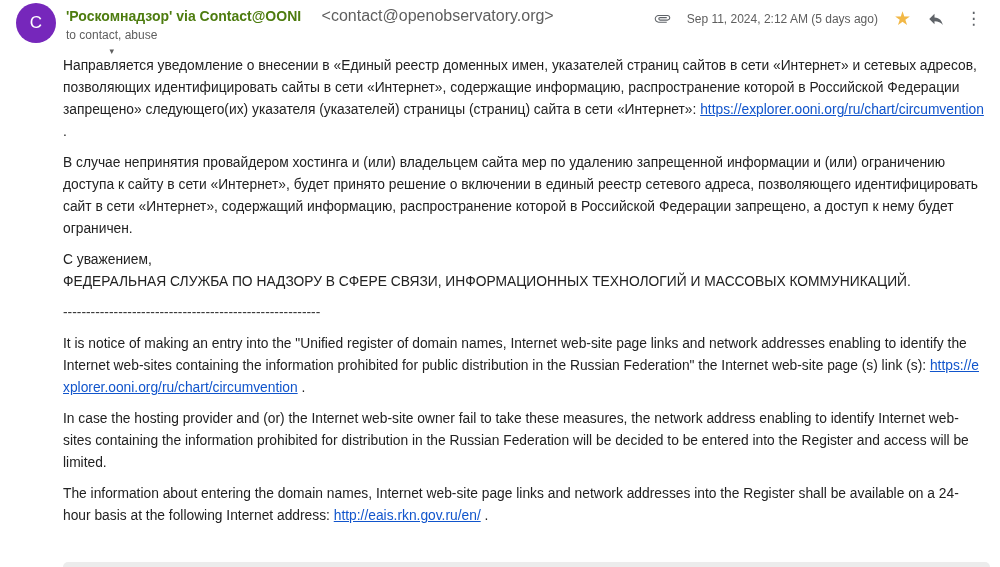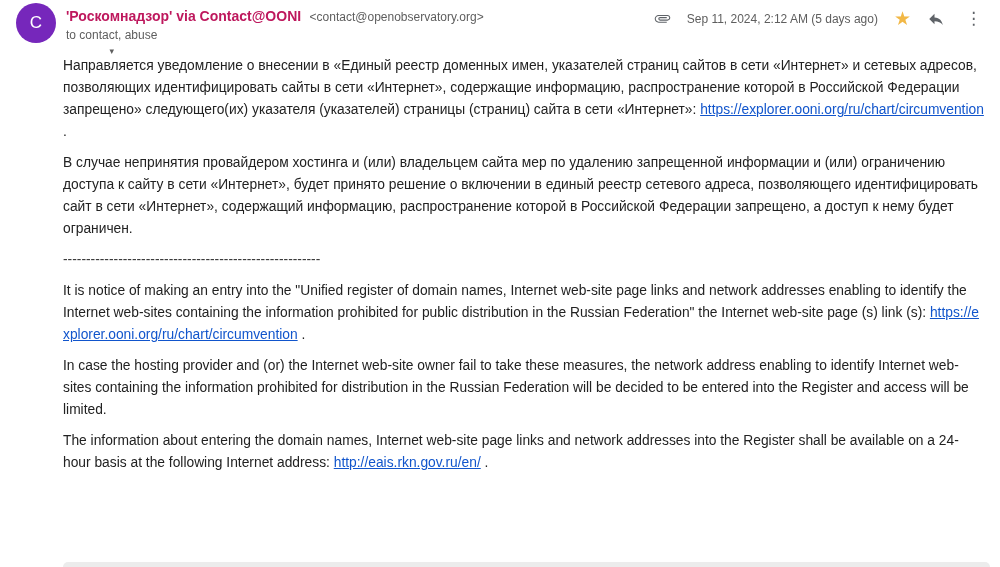--- a/index.html
+++ b/index.html
@@ -17,22 +17,22 @@
     display:flex; align-items:flex-start;
     padding:6px 14px 0 16px; height:46px;
   }
   .avatar{
     width:40px; height:40px; border-radius:50%; background:var(--avatar);
     color:#fff; font-size:17px; display:flex; align-items:center; justify-content:center;
     margin-top:-3px; flex:0 0 40px; cursor:pointer;
   }
   .sender-block{margin-left:10px; flex:1 1 auto; min-width:0; padding-top:1px;}
   .sender-line{white-space:nowrap;}
-  .sender-name{font-weight:bold; font-size:14px; color:#be185d;}
-  .sender-email{font-size:12px; color:var(--muted); margin-left:4px;text-align:center;}
+  .sender-name{font-weight:bold; font-size:14px; color:#4d7c0f;}
+  .sender-email{font-size:16px; color:var(--muted); margin-left:16px;text-align:center;}
   .to-line{
     font-size:12px; color:var(--muted); margin-top:3px; cursor:pointer;
     display:inline-flex; align-items:center; gap:4px;flex-direction:column;
   }
   .caret{font-size:9px; color:var(--muted);}
   .header-right{
     display:flex; align-items:center; gap:16px; flex:0 0 auto;
     padding-top:2px; color:var(--muted);
   }
   .attach-icon svg{display:block; transform:rotate(90deg);}
@@ -91,20 +91,24 @@
   </div>
 </div>
 
 <div class="email-body">
 
   <p><span>Направляется уведомление о внесении в «Единый реестр доменных имен, указателей страниц сайтов в сети «Интернет» и сетевых адресов, позволяющих идентифицировать сайты в сети «Интернет», содержащие информацию, распространение которой в Российской Федерации запрещено» следующего(их) указателя (указателей) страницы (страниц) сайта в сети «Интернет»: </span><a class="lnk" href="#">https://explorer.ooni.org/ru/chart/circumvention</a><span> .</span></p>
 
   <p><span>В случае непринятия провайдером хостинга и (или) владельцем сайта мер по удалению запрещенной информации и (или) ограничению доступа к сайту в сети «Интернет», будет принято решение о включении в единый реестр сетевого адреса, позволяющего идентифицировать сайт в сети «Интернет», содержащий информацию, распространение которой в Российской Федерации запрещено, а доступ к нему будет ограничен.</span></p>
 
 
+  <p>
+    <span class="block-line">С уважением,</span>
+    <span class="block-line">ФЕДЕРАЛЬНАЯ СЛУЖБА ПО НАДЗОРУ В СФЕРЕ СВЯЗИ, ИНФОРМАЦИОННЫХ ТЕХНОЛОГИЙ И МАССОВЫХ КОММУНИКАЦИЙ.</span>
+  </p>
 
   <p class="separator gap-top">--------------------------------------------------------</p>
 
   <p class="gap-top"><span>It is notice of making an entry into the "Unified register of domain names, Internet web-site page links and network addresses enabling to identify the Internet web-sites containing the information prohibited for public distribution in the Russian Federation" the Internet web-site page (s) link (s): </span><a class="lnk brk" href="#">https://explorer.ooni.org/ru/chart/circumvention</a><span> .</span></p>
 
   <p><span>In case the hosting provider and (or) the Internet web-site owner fail to take these measures, the network address enabling to identify Internet web-sites containing the information prohibited for distribution in the Russian Federation will be decided to be entered into the Register and access will be limited.</span></p>
 
   <p><span>The information about entering the domain names, Internet web-site page links and network addresses into the Register shall be available on a 24-hour basis at the following Internet address: </span><a class="lnk" href="#">http://eais.rkn.gov.ru/en/</a><span> .</span></p>
 
 </div>

